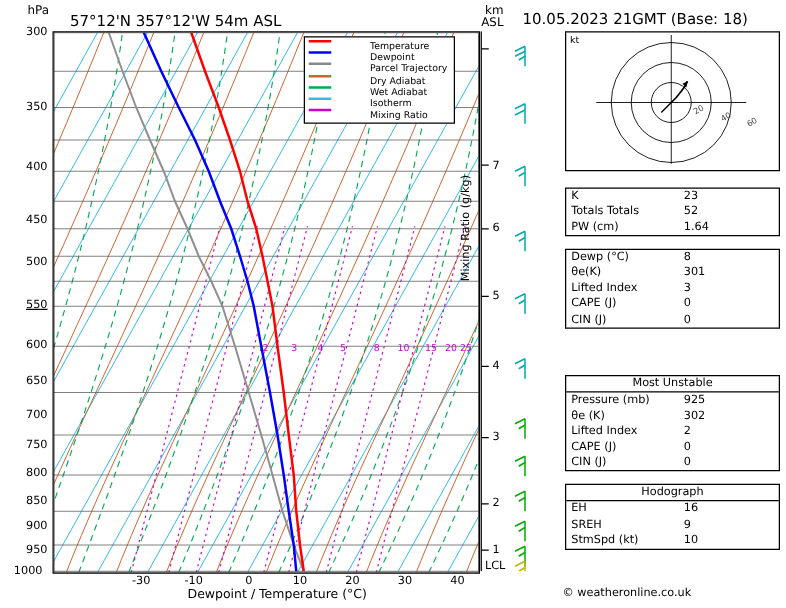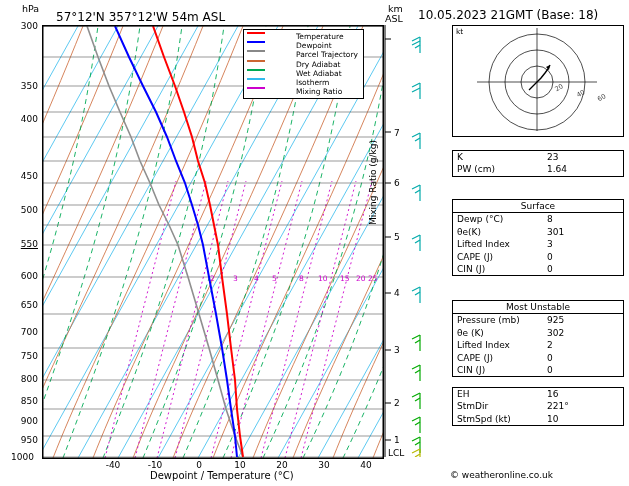--- a/index.html
+++ b/index.html
@@ -187,36 +187,36 @@
       <polyline points="200,431 197,410 194,383 192,354 188,322 184,288 179,251 175,219 171,199 167,179 162,157 155,135 149,111 141,86 132,60 121,31 110,0" fill="none" stroke="#ff0000" stroke-width="2"></polyline>
 
       <polyline points="194,431 192,410 188,383 184,354 179,322 173,288 166,251 160,219 155,199 149,179 142,157 133,135 124,111 113,86 100,60 86,31 72,0" fill="none" stroke="#0000ff" stroke-width="2"></polyline>
     </g>
     <rect x="0" y="0" width="340" height="432" fill="none" stroke="#000" stroke-width="1"></rect>
   </svg>
 </div>
 
 <div class="abs plabel" style="left:8px;top:21px;">300</div>
 <div class="abs plabel" style="left:8px;top:81px;">350</div>
-<div class="abs plabel" style="left:8px;top:114px;text-align:right;">400</div>
+<div class="abs plabel" style="left:8px;top:129px;text-align:right;">400</div>
 <div class="abs plabel" style="left:8px;top:171px;">450</div>
 <div class="abs plabel" style="left:8px;top:205px;">500</div>
 <div class="abs plabel" style="left:8px;top:239px;text-decoration:underline;">550</div>
 <div class="abs plabel" style="left:8px;top:271px;">600</div>
 <div class="abs plabel" style="left:8px;top:300px;">650</div>
 <div class="abs plabel" style="left:8px;top:327px;">700</div>
 <div class="abs plabel" style="left:8px;top:351px;">750</div>
 <div class="abs plabel" style="left:8px;top:374px;">800</div>
 <div class="abs plabel" style="left:8px;top:396px;">850</div>
 <div class="abs plabel" style="left:8px;top:416px;">900</div>
 <div class="abs plabel" style="left:8px;top:435px;">950</div>
 <div class="abs plabel" style="left:4px;top:452px;">1000</div>
 
 <div class="abs tlabel" style="left:58px;top:460px;margin-top:48px;">-30</div>
-<div class="abs tlabel" style="left:100px;top:460px;">-40</div>
+<div class="abs tlabel" style="left:100px;top:460px;">-30</div>
 <div class="abs tlabel" style="left:142px;top:460px;">-10</div>
 <div class="abs tlabel" style="left:186px;top:460px;">0</div>
 <div class="abs tlabel" style="left:227px;top:460px;">10</div>
 <div class="abs tlabel" style="left:269px;top:460px;">20</div>
 <div class="abs tlabel" style="left:311px;top:460px;">30</div>
 <div class="abs tlabel" style="left:353px;top:460px;">40</div>
 
 <div class="abs" id="xaxis-title">Dewpoint / Temperature (°C)</div>
 
 <div class="abs" id="legend">
@@ -366,27 +366,30 @@
     <polyline points="84,56 80,60 76,64" fill="none" stroke="#000" stroke-width="1.2"></polyline>
   </svg>
 </div>
 
 <div class="panel" id="panel1">
   <div class="line">
     <span>K</span>
     <span style="width:72px;">23</span>
   </div>
   <div class="line">
+    <span>Totals Totals</span>
+    <span style="width:72px;">52</span>
+  </div>
+  <div class="line">
     <span>PW (cm)</span>
     <span style="width:72px;">1.64</span>
   </div>
 </div>
 
 <div class="panel" id="panel2">
-  <div class="hd">Surface</div>
   <div class="line">
     <span>Dewp (°C)</span>
     <span style="width:72px;">8</span>
   </div>
   <div class="line">
     <span>θe(K)</span>
     <span style="width:72px;">301</span>
   </div>
   <div class="line">
     <span>Lifted Index</span>
@@ -420,27 +423,28 @@
     <span>CAPE (J)</span>
     <span style="width:72px;">0</span>
   </div>
   <div class="line">
     <span>CIN (J)</span>
     <span style="width:72px;">0</span>
   </div>
 </div>
 
 <div class="panel" id="panel4">
+  <div class="hd">Hodograph</div>
   <div class="line">
     <span>EH</span>
     <span style="width:72px;">16</span>
   </div>
   <div class="line">
-    <span>StmDir</span>
-    <span style="width:72px;">221°</span>
+    <span>SREH</span>
+    <span style="width:72px;">9</span>
   </div>
   <div class="line">
     <span>StmSpd (kt)</span>
     <span style="width:72px;">10</span>
   </div>
 </div>
 
 <div class="abs" id="copyright">© weatheronline.co.uk</div>
 
 </body></html>

